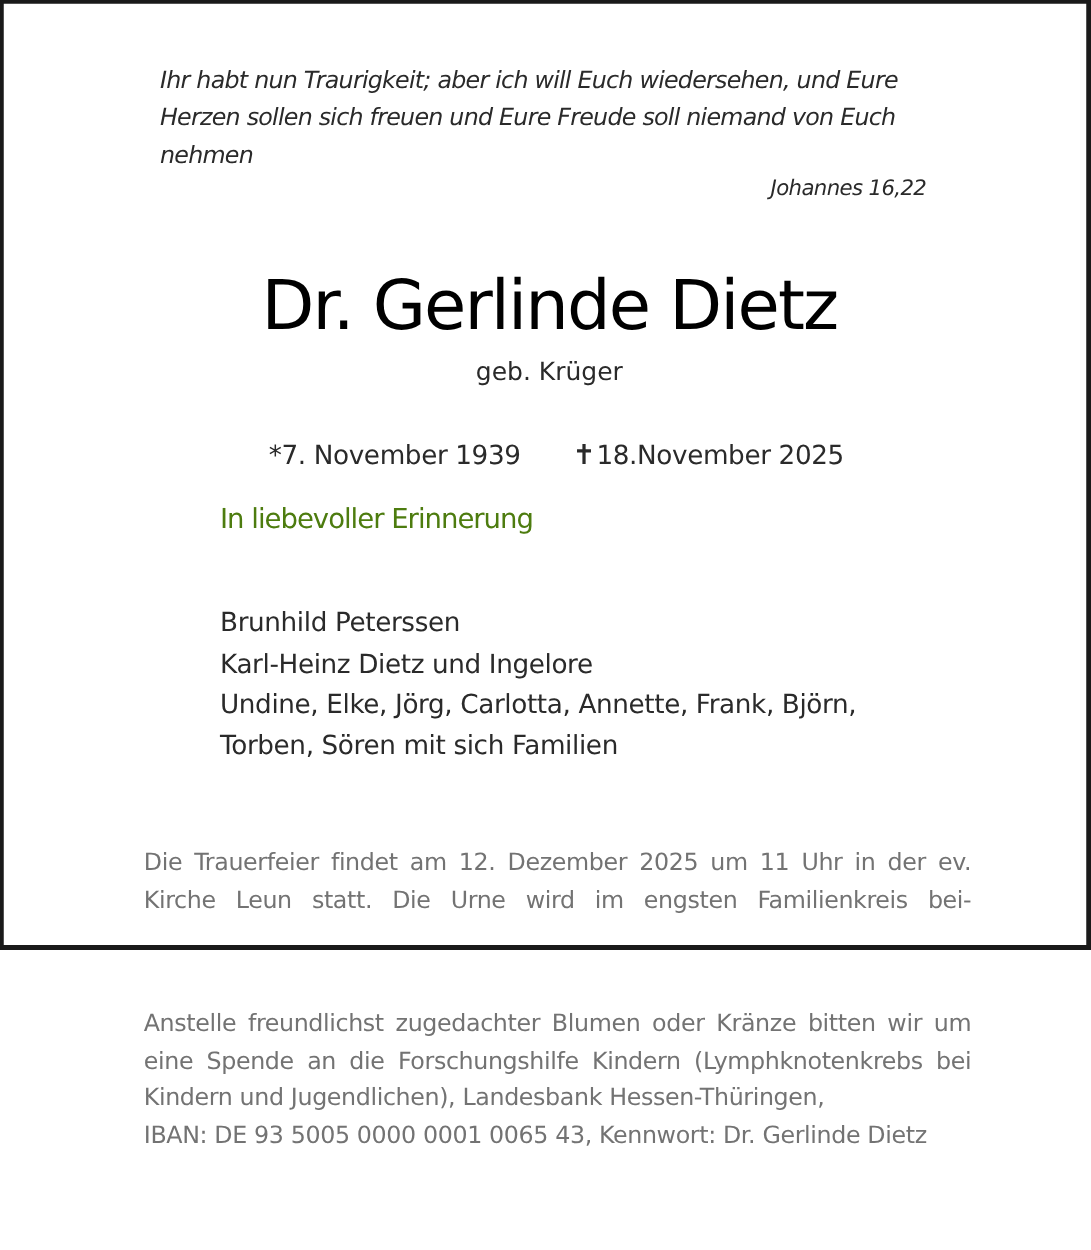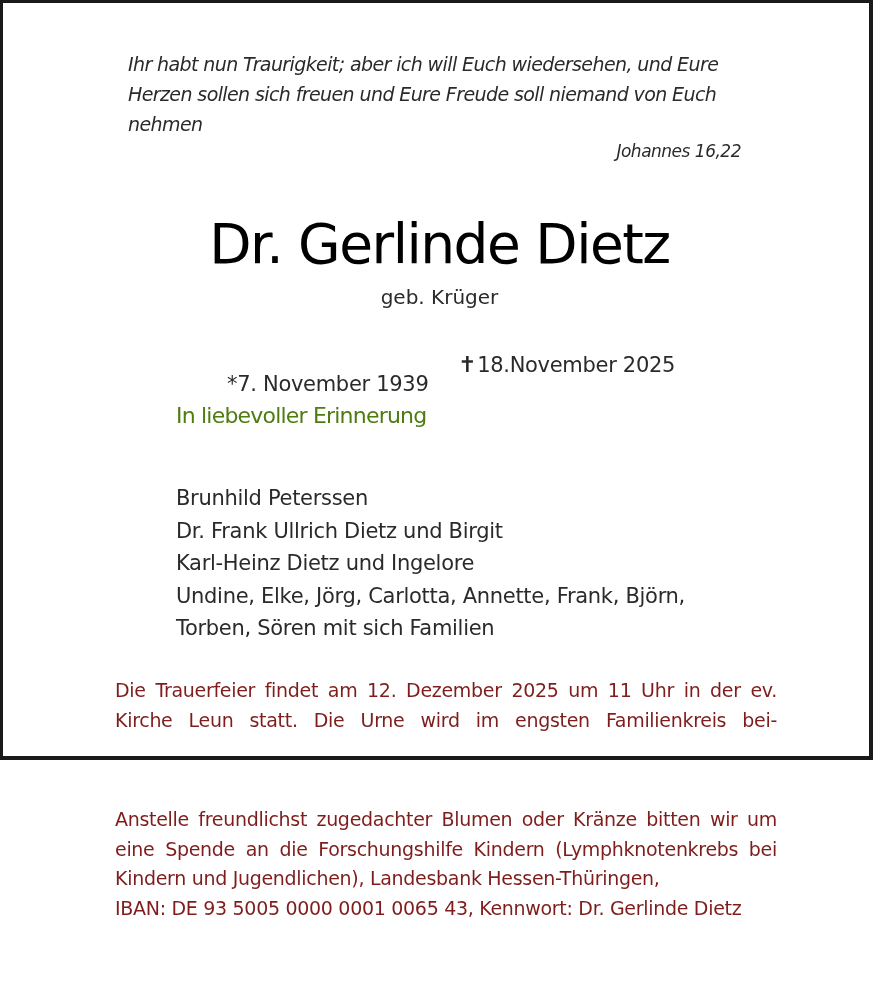--- a/index.html
+++ b/index.html
@@ -19,28 +19,28 @@
   }
   .quote-line { display: block; white-space: nowrap; letter-spacing: -0.6px; }
   .source { right: 128px; top: 138px; font-style: italic; font-size: 17px; color: #2a2a2a; letter-spacing: -0.5px; }
   .name {
     left: 0; width: 873px; text-align: center; top: 206px;
     font-family: "DejaVu Sans", sans-serif; font-size: 55px; line-height: 70px;
     color: #000; letter-spacing: -1.5px;
   }
   .maiden { left: 0; width: 873px; text-align: center; top: 282px; font-size: 20px; color: #2a2a2a; }
   .dates { left: 0; width: 873px; top: 349px; font-size: 21px; color: #2a2a2a; }
-  .date-born { position: absolute; left: 224px; letter-spacing: -0.3px; margin-top: 20px; }
+  .date-born { position: absolute; left: 212px; letter-spacing: -0.3px; }
   .date-died { position: absolute; left: 455px; letter-spacing: -0.3px; }
   .cross { font-weight: bold; font-size: 22px; margin-right: 1px; }
   .memory { left: 173px; top: 400px; font-size: 22px; color: #4d7c0f; letter-spacing: -0.8px; }
   .mourners { left: 173px; top: 479px; font-size: 21px; line-height: 32.5px; color: #2a2a2a; }
   .mourner { display: block; letter-spacing: -0.3px; }
   .para {
-    left: 112px; width: 662px; font-size: 19px; line-height: 29.5px; color: #7f1d1d;
+    left: 112px; width: 662px; font-size: 19px; line-height: 29.5px; color: #737373;
     white-space: normal;
   }
   .para .line { display: block; white-space: nowrap; letter-spacing: -0.3px; }
   .para .justify { text-align: justify; text-align-last: justify; white-space: normal; }
   .ceremony { top: 673px; }
   .donation { top: 802px; }
 </style>
 </head>
 <body>
 
@@ -58,21 +58,20 @@
 
   <div class="txt dates">
     <span class="date-born">*7. November 1939</span>
     <span class="date-died"><span class="cross">✝</span><span>18.November 2025</span></span>
   </div>
 
   <div class="txt memory">In liebevoller Erinnerung</div>
 
   <div class="txt mourners">
     <span class="mourner">Brunhild Peterssen</span>
-    <span class="mourner">Dr. Frank Ullrich Dietz und Birgit</span>
     <span class="mourner">Karl-Heinz Dietz und Ingelore</span>
     <span class="mourner">Undine, Elke, Jörg, Carlotta, Annette, Frank, Björn,</span>
     <span class="mourner">Torben, Sören mit sich Familien</span>
   </div>
 
   <div class="txt para ceremony">
     <span class="line justify">Die Trauerfeier findet am 12. Dezember 2025 um 11 Uhr in der ev.</span>
     <span class="line justify">Kirche Leun statt. Die Urne wird im engsten Familienkreis bei-</span>
   </div>
 

